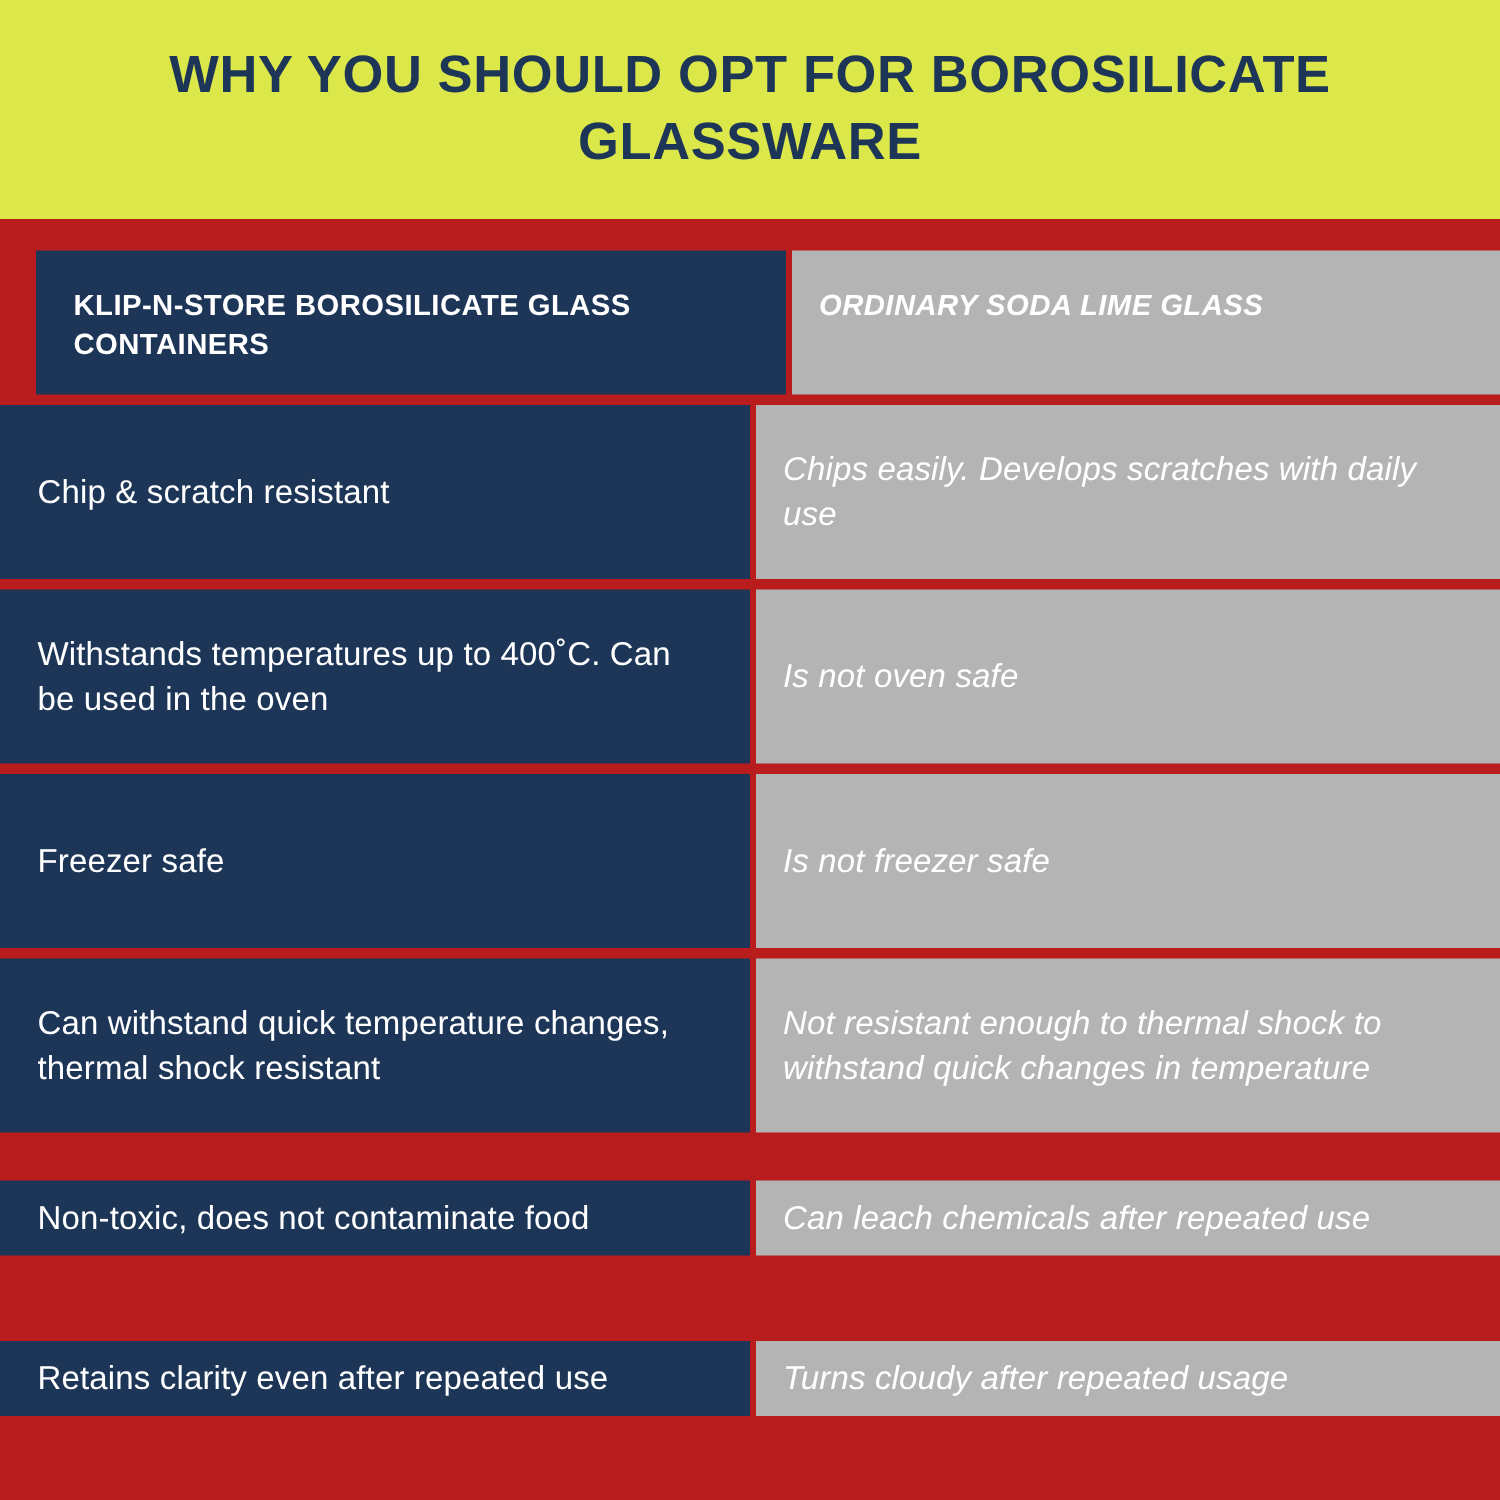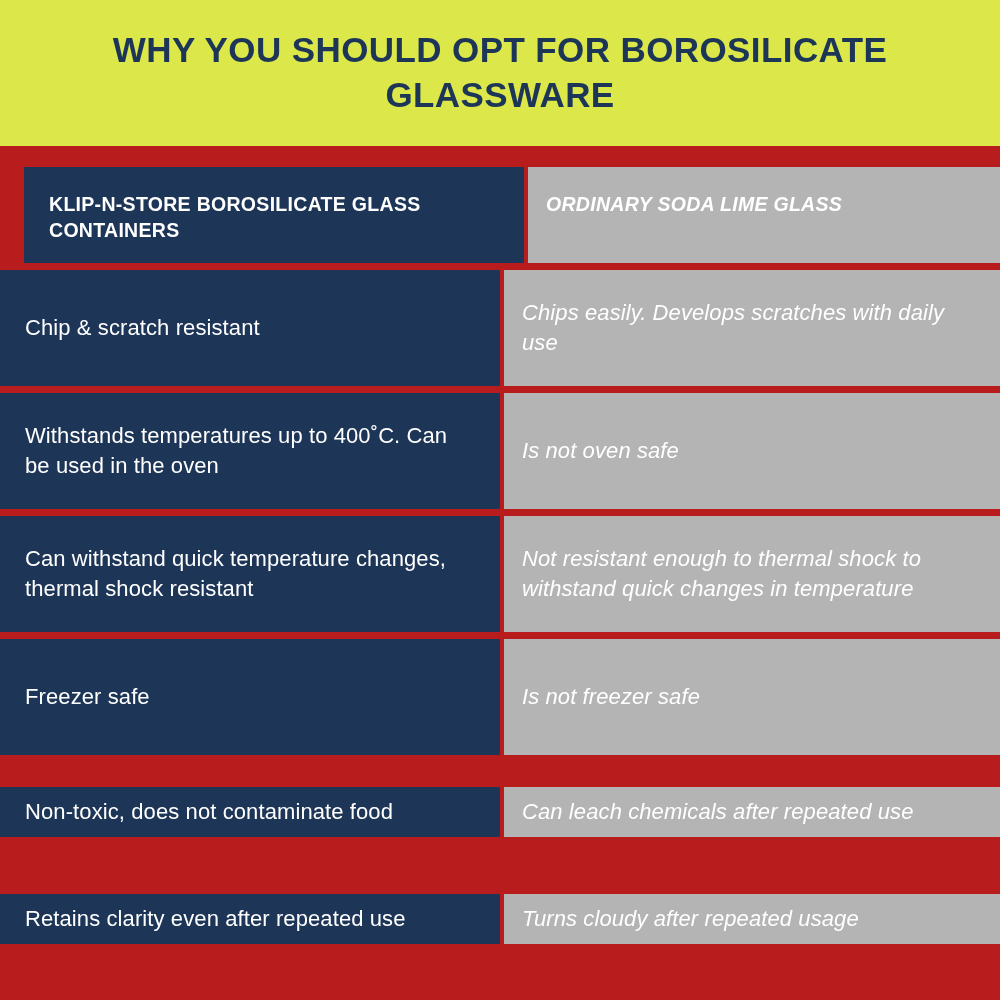--- a/index.html
+++ b/index.html
@@ -134,33 +134,33 @@
       <div class="cell cell-left">
         <div class="body-text">Withstands temperatures up to 400˚C. Can be used in the oven</div>
       </div>
       <div class="cell cell-right">
         <div class="body-text">Is not oven safe</div>
       </div>
     </div>
 
     <div class="row row-h104">
       <div class="cell cell-left">
-        <div class="body-text">Can withstand quick temperature changes, thermal shock resistant</div>
+        <div class="body-text">Freezer safe</div>
       </div>
       <div class="cell cell-right">
-        <div class="body-text">Not resistant enough to thermal shock to withstand quick changes in temperature</div>
+        <div class="body-text">Is not freezer safe</div>
       </div>
     </div>
 
     <div class="row row-h104">
       <div class="cell cell-left">
-        <div class="body-text">Freezer safe</div>
+        <div class="body-text">Can withstand quick temperature changes, thermal shock resistant</div>
       </div>
       <div class="cell cell-right">
-        <div class="body-text">Is not freezer safe</div>
+        <div class="body-text">Not resistant enough to thermal shock to withstand quick changes in temperature</div>
       </div>
     </div>
 
     <div class="row row-h101">
       <div class="cell cell-left">
         <div class="body-text">Non-toxic, does not contaminate food</div>
       </div>
       <div class="cell cell-right">
         <div class="body-text">Can leach chemicals after repeated use</div>
       </div>

